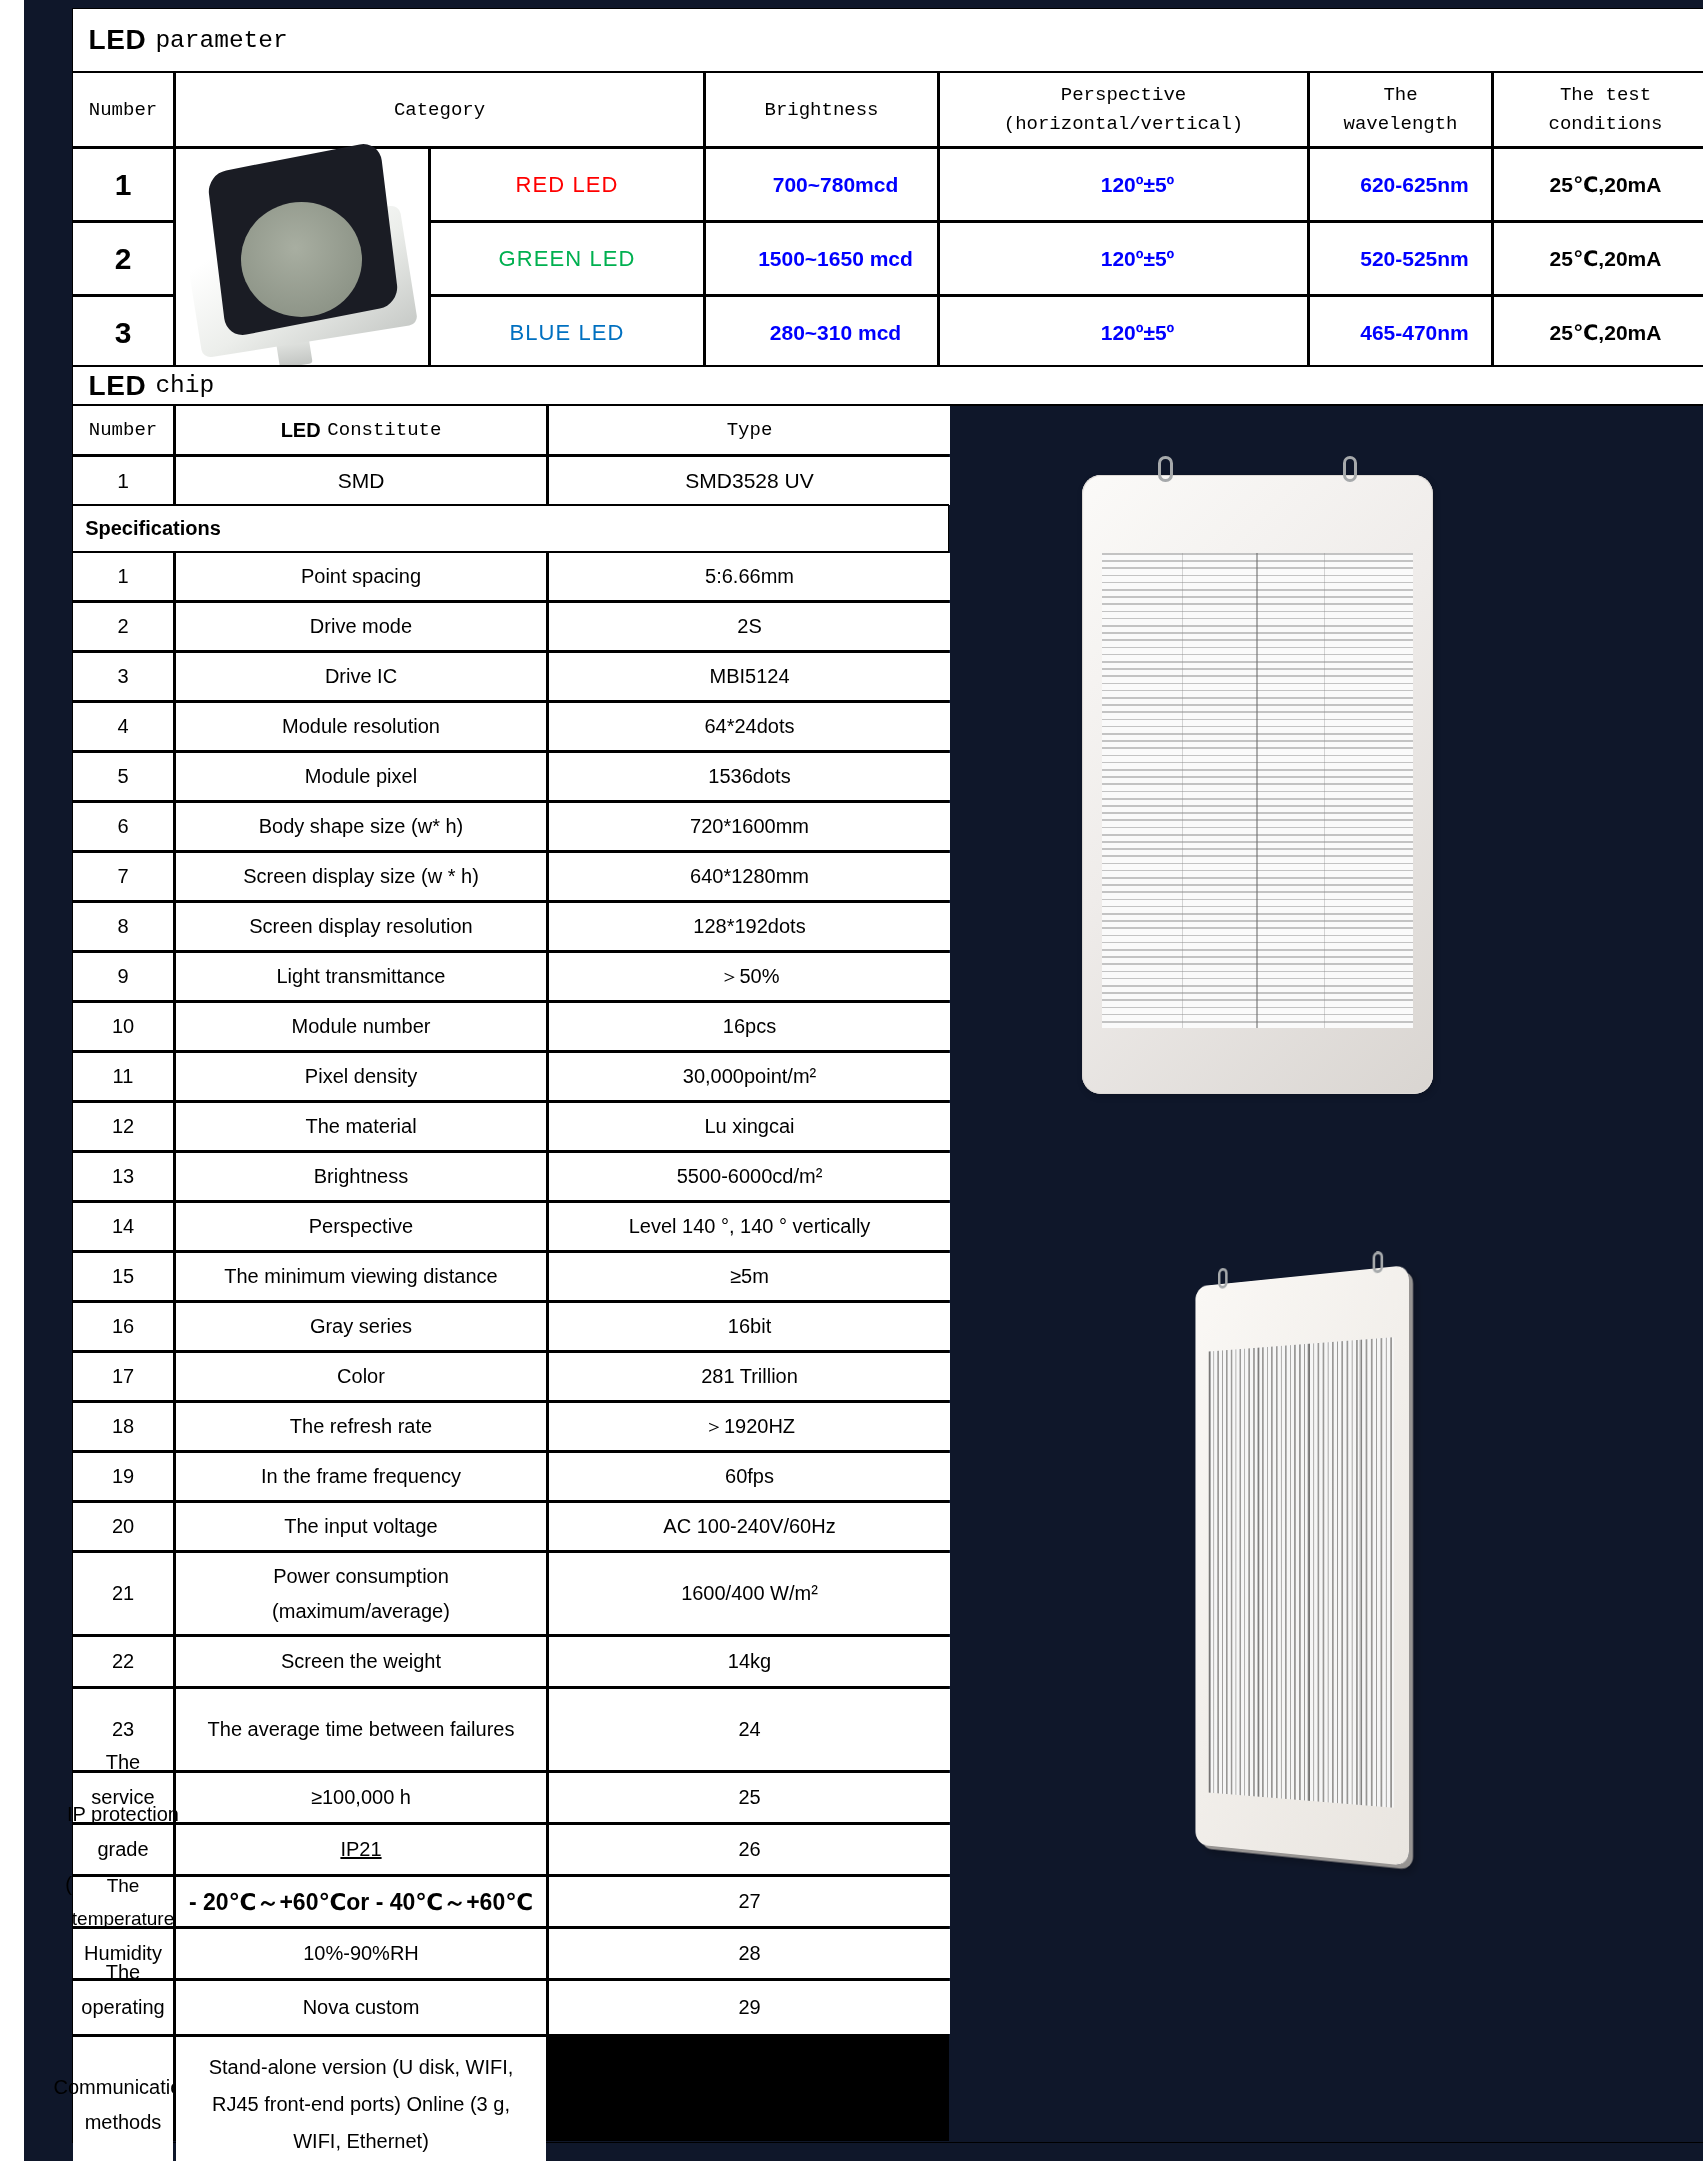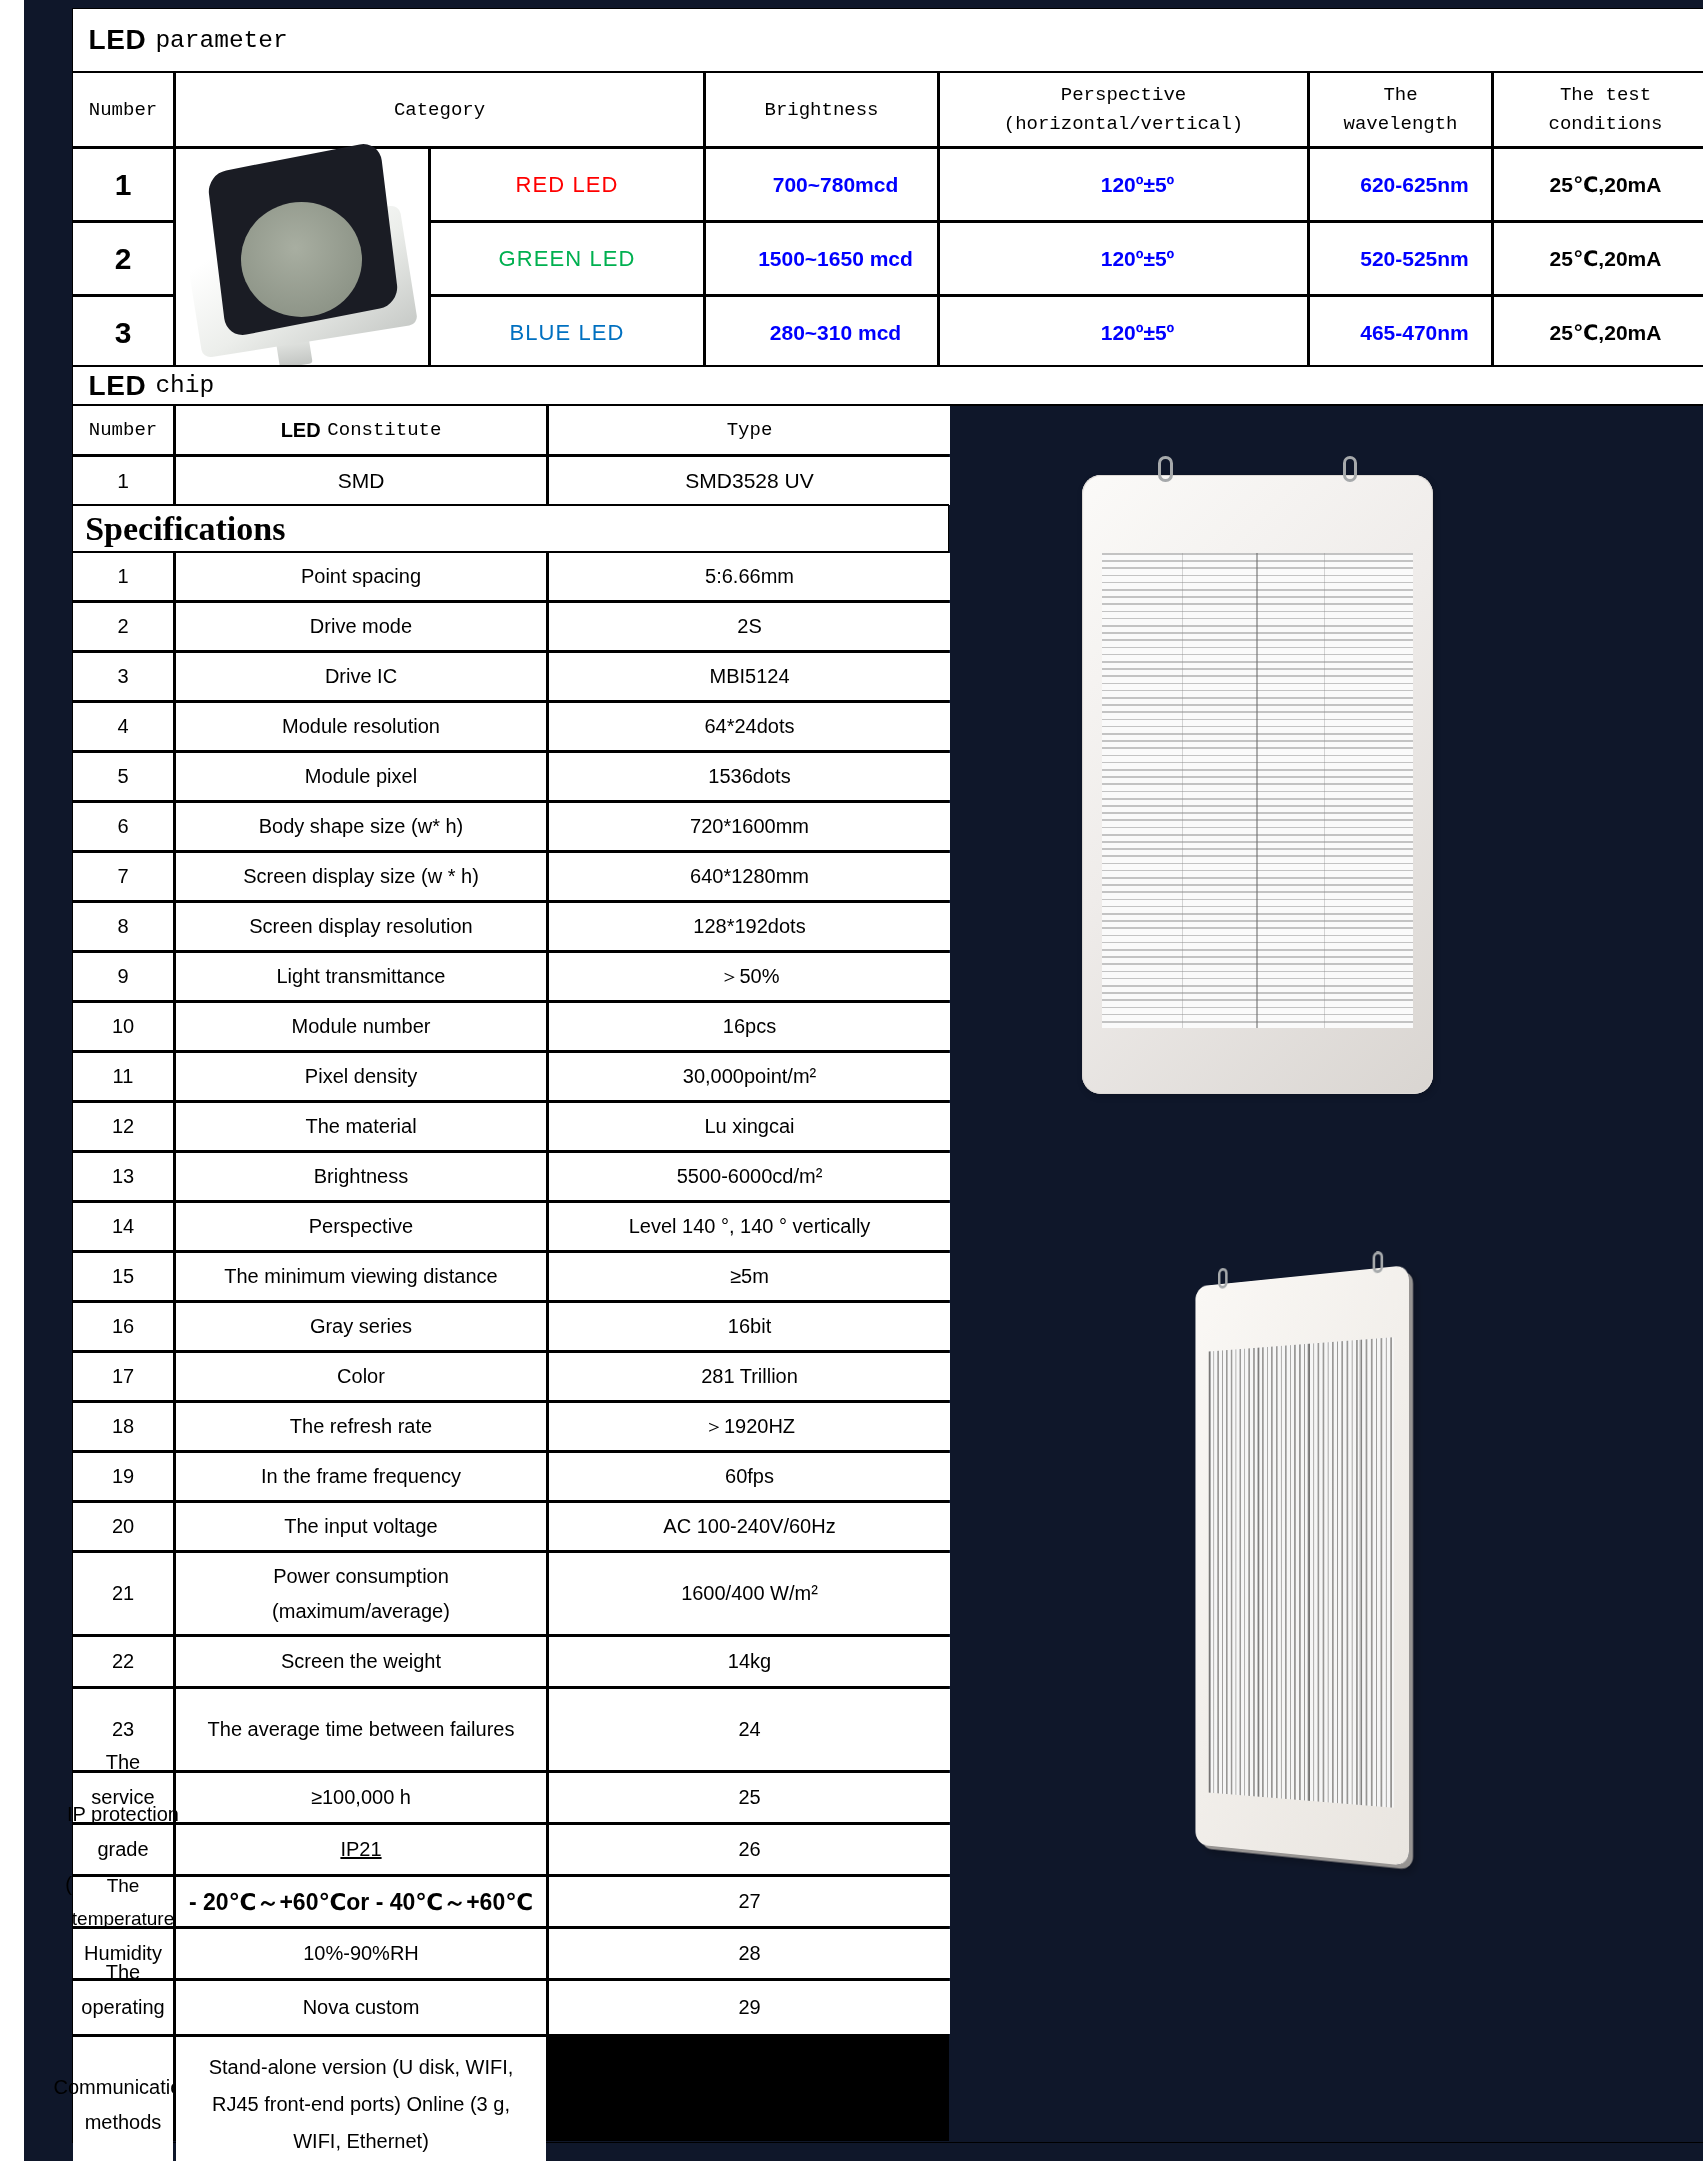--- a/index.html
+++ b/index.html
@@ -11,21 +11,21 @@
   .sans{font-family:"Liberation Sans","DejaVu Sans",sans-serif;}
 
   
   .band{position:absolute;left:0;box-sizing:border-box;background:#fff;display:flex;align-items:center;}
   .band-title{top:0;width:100%;height:64px;border-bottom:2.8px solid #000;padding-left:15.6px;}
   .band-chip{top:356px;width:100%;height:41px;border-top:2.8px solid #000;border-bottom:2.8px solid #000;padding-left:15.6px;}
   .band-spec{top:495px;width:876px;height:49px;border-top:2.8px solid #000;border-bottom:2.8px solid #000;
              border-right:1.7px solid #000;padding-left:12.2px;}
   .t-strong{font-weight:bold;font-size:28px;letter-spacing:0.6px;}
   .t-rest{font-size:24.5px;margin-left:9px;}
-  .spec-title{font-weight:bold;font-size:34px;font-family:Liberation Serif, serif;}
+  .spec-title{font-weight:bold;font-size:20px;}
 
   
   .grid{position:absolute;display:grid;gap:3px;background:#000;}
   .grid > div{background:#fff;display:flex;align-items:center;justify-content:center;text-align:center;}
 
   .t-top{top:64px;left:0;width:1636px;height:292px;
          grid-template-columns:100px 252px 272px 231px 367px 181px 223px;
          grid-template-rows:73px 71px 71px 71px;}
   .t-chip{top:397px;left:0;width:876px;height:98px;border-right:1.7px solid #000;box-sizing:border-box;
           grid-template-columns:100px 370px 401px;grid-template-rows:48px 48px;}

